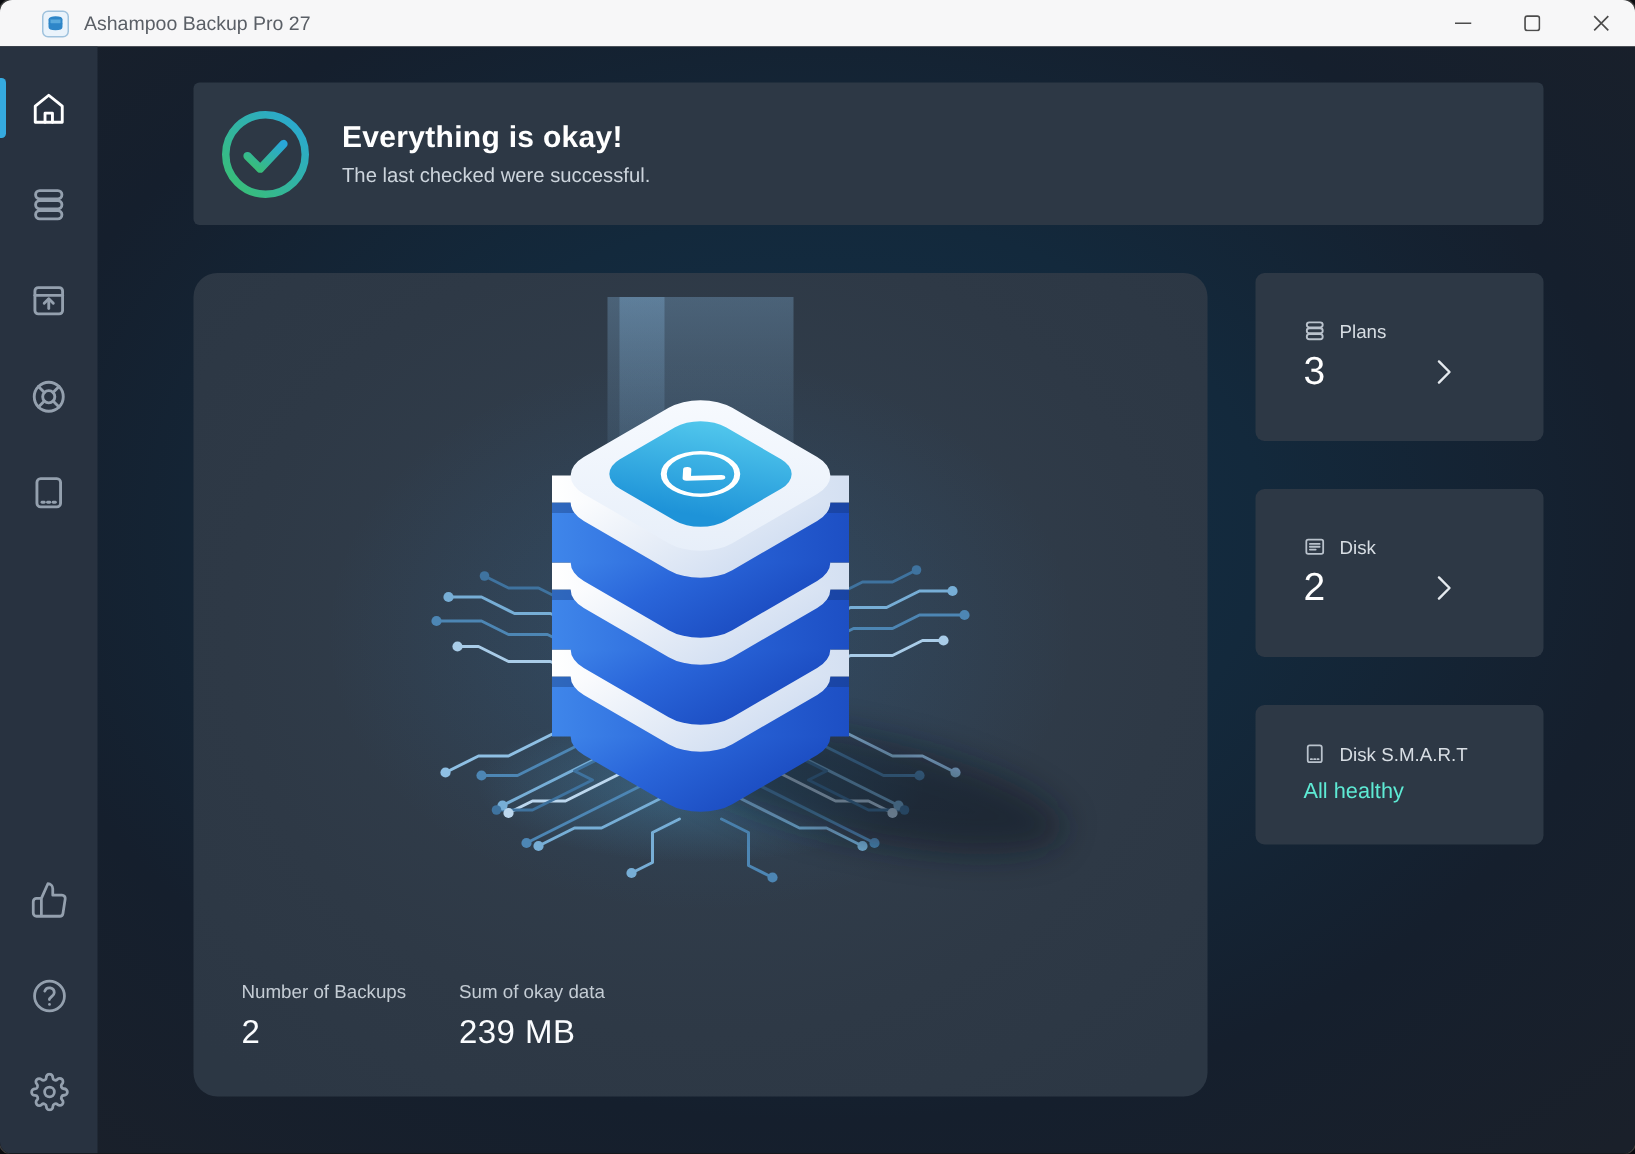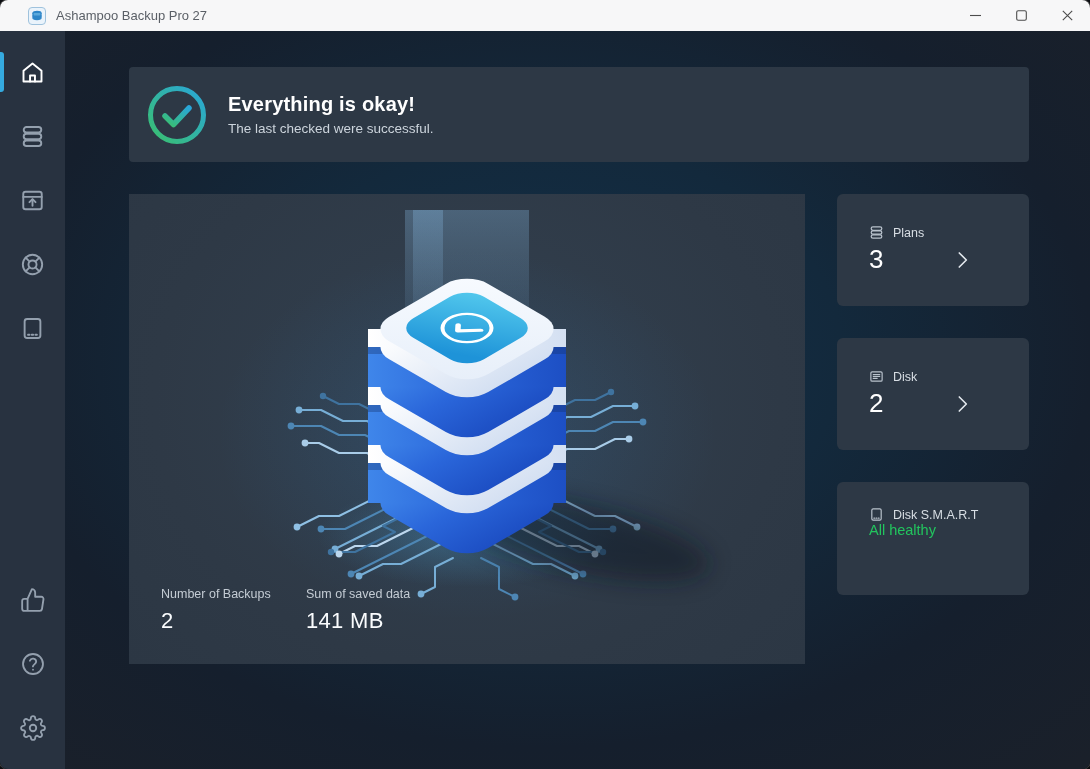--- a/index.html
+++ b/index.html
@@ -29,51 +29,51 @@
   
   .sidebar{width:65px;background:#283240;display:flex;flex-direction:column;
     padding:9px 0;flex-shrink:0;}
   .side-item{height:64px;display:flex;align-items:center;justify-content:center;
     color:#94a0ae;position:relative;cursor:pointer;}
   .side-item.active{color:#ffffff;}
   .accent-bar{position:absolute;left:0;top:12px;width:4px;height:40px;
     background:#35aadf;border-radius:0 3px 3px 0;}
   .side-spacer{flex:1;}
   
-  .content{flex:1;padding:36px 62px 32px 64px;display:flex;flex-direction:column;}
+  .content{flex:1;padding:24px 62px 32px 64px;display:flex;flex-direction:column;}
   .banner{
     height:95px;background:#2d3845;border-radius:4px;display:flex;align-items:center;
     padding:0 17px;gap:20px;margin-bottom:32px;flex-shrink:0;
   }
   .banner-title{margin:0 0 5px 0;font-size:20px;font-weight:600;color:#ffffff;letter-spacing:.2px;}
   .banner-sub{margin:0;font-size:13.5px;color:#ccd4dc;}
   .row{display:flex;gap:32px;flex:1;}
   
   .main-card{
-    width:676px;height:470px;border-radius:0;position:relative;overflow:hidden;
+    width:676px;height:549px;border-radius:16px;position:relative;overflow:hidden;
     background:radial-gradient(460px 390px at 50% 44%, #334150 0%, #2e3946 68%, #2c3744 100%);
   }
   .illus{position:absolute;top:16px;left:18px;}
   .stats{position:absolute;left:32px;bottom:30px;display:flex;}
   .stat{display:flex;flex-direction:column;}
   .stat:nth-child(1){width:145px;}
   .stat:nth-child(2){width:235px;}
   .stat-label{font-size:12.5px;color:#c4ccd4;margin-bottom:7px;}
   .stat-value{font-size:22px;color:#fafcfe;letter-spacing:.3px;}
   
   .side-col{width:192px;display:flex;flex-direction:column;gap:32px;}
   .side-card{background:#2d3845;border-radius:6px;padding:31px 24px 0 32px;cursor:pointer;}
-  .side-card.disk{height:113px;cursor:default;padding-top:25px;}
+  .side-card.disk{height:93px;cursor:default;padding-top:25px;}
   .side-card.tall{height:112px;}
   .card-head{display:flex;align-items:center;gap:9px;color:#b9c2cc;}
   .card-label{font-size:12.5px;color:#d8dee4;}
   .value-row{display:flex;align-items:center;justify-content:space-between;
     padding-right:30px;margin-top:4px;}
   .card-value{font-size:26px;color:#ffffff;font-weight:500;}
-  .healthy{font-size:14.5px;color:#22c55e;}
+  .healthy{margin-top:10px;font-size:14.5px;color:#5eead4;}
   svg{display:block;}
 </style>
 </head>
 <body>
 
 <div class="window">
 
   <div class="titlebar">
     <div class="titlebar-left">
       <span class="app-icon">
@@ -342,22 +342,22 @@
               </g>
             </g>
           </svg>
 
           <div class="stats">
             <div class="stat">
               <span class="stat-label">Number of Backups</span>
               <span class="stat-value">2</span>
             </div>
             <div class="stat">
-              <span class="stat-label">Sum of saved data</span>
-              <span class="stat-value">141 MB</span>
+              <span class="stat-label">Sum of okay data</span>
+              <span class="stat-value">239 MB</span>
             </div>
           </div>
         </section>
 
         <aside class="side-col">
 
           <div class="side-card tall">
             <div class="card-head">
               <svg width="15" height="15" viewBox="0 0 24 24" fill="none" stroke="#b9c2cc" stroke-width="2">
                 <rect x="3.5" y="3" width="17" height="5.4" rx="2.7"></rect>

